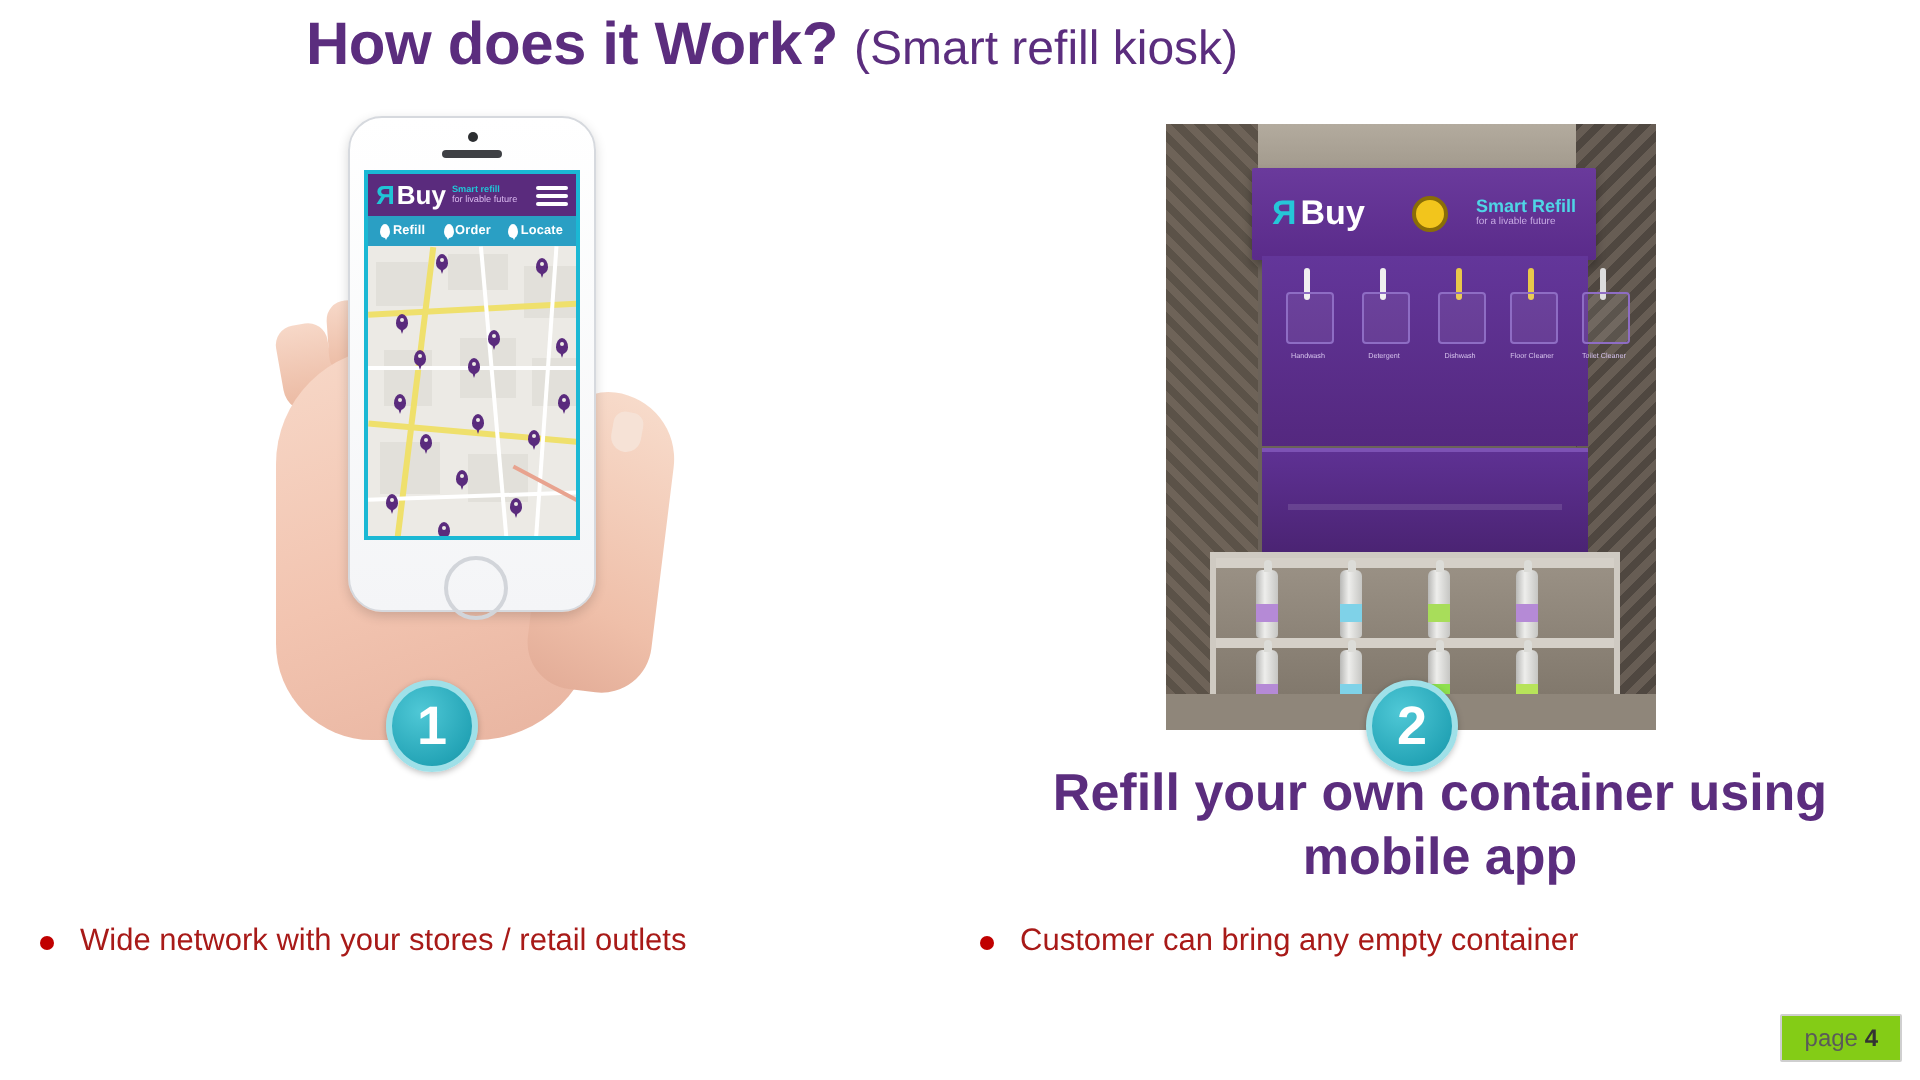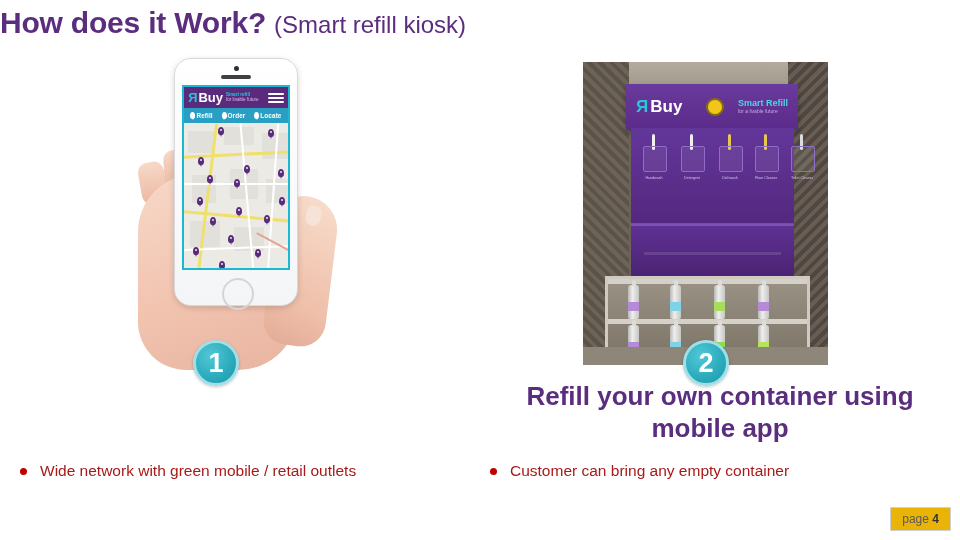--- a/index.html
+++ b/index.html
@@ -4,21 +4,21 @@
 <style>
   html,body{margin:0;padding:0;}
   body{
     width:960px;height:540px;overflow:hidden;background:#ffffff;
     font-family:"Liberation Sans",sans-serif;position:relative;
   }
   .slide{position:absolute;inset:0;}
 
   
   .title-row{
-    position:absolute;left:0;top:6px;width:772px;
+    position:absolute;left:0;top:6px;width:772px;text-align:center;
     white-space:nowrap;
   }
   .title-main{
     font-size:30px;font-weight:bold;color:#5B2D7E;letter-spacing:-0.2px;
   }
   .title-sub{
     font-size:24px;font-weight:normal;color:#5B2D7E;margin-left:8px;
   }
 
   
@@ -225,21 +225,21 @@
     width:7px;height:7px;border-radius:50%;background:#c00000;
     margin-top:7px;margin-right:13px;flex:none;
   }
   .bullet .txt{
     font-size:15.5px;color:#a81a18;line-height:1.25;
   }
 
   
   #page-box{
     position:absolute;right:9px;bottom:9px;
-    border:1px solid #cfcfcf;background:#eab308;
+    border:1px solid #cfcfcf;background:#84cc16;
     padding:4px 11px;font-size:12px;color:#5a5a5a;
     border-radius:1px;
   }
   #page-box b{color:#333;}
 </style>
 </head>
 <body>
 
 <div class="slide">
 
@@ -413,21 +413,21 @@
   </div>
 
   <div class="badge" id="badge-1">1</div>
   <div class="badge" id="badge-2">2</div>
 
   <div class="col-head" id="head-right">Refill your own container using mobile app</div>
 
   <div class="bullets" id="bullets-left">
     <div class="bullet">
       <span class="dot"></span>
-      <span class="txt">Wide network with green mobile / retail outlets</span>
+      <span class="txt">Wide network with your stores / retail outlets</span>
     </div>
   </div>
 
   <div class="bullets" id="bullets-right">
     <div class="bullet">
       <span class="dot"></span>
       <span class="txt">Customer can bring any empty container</span>
     </div>
   </div>
 

